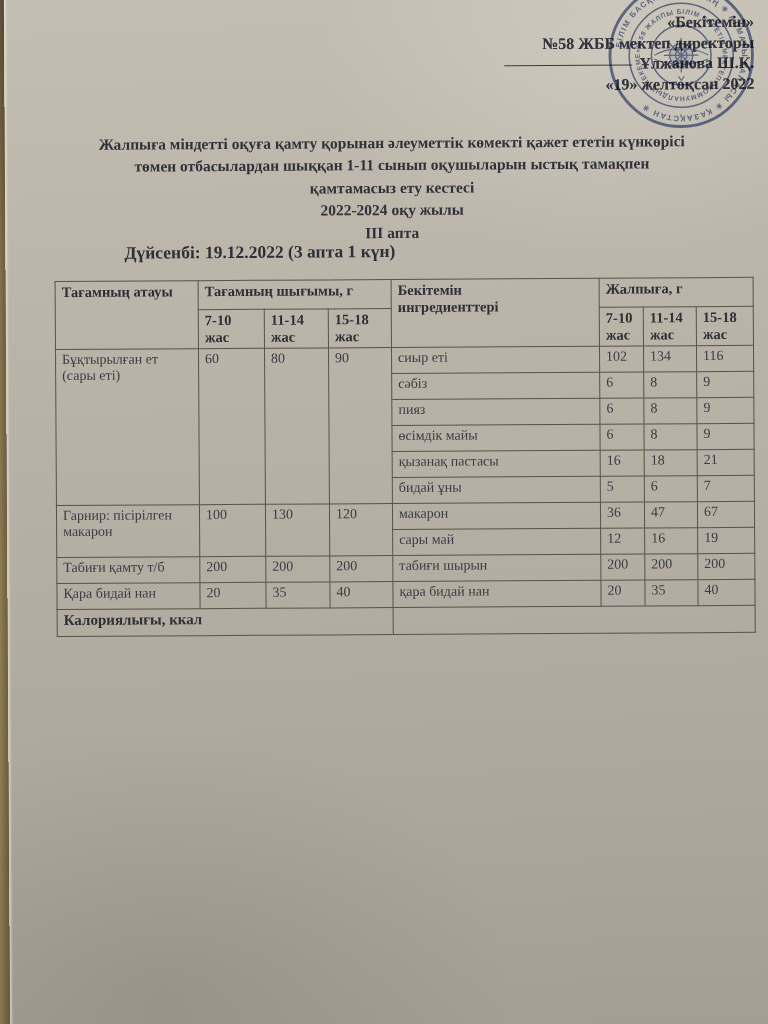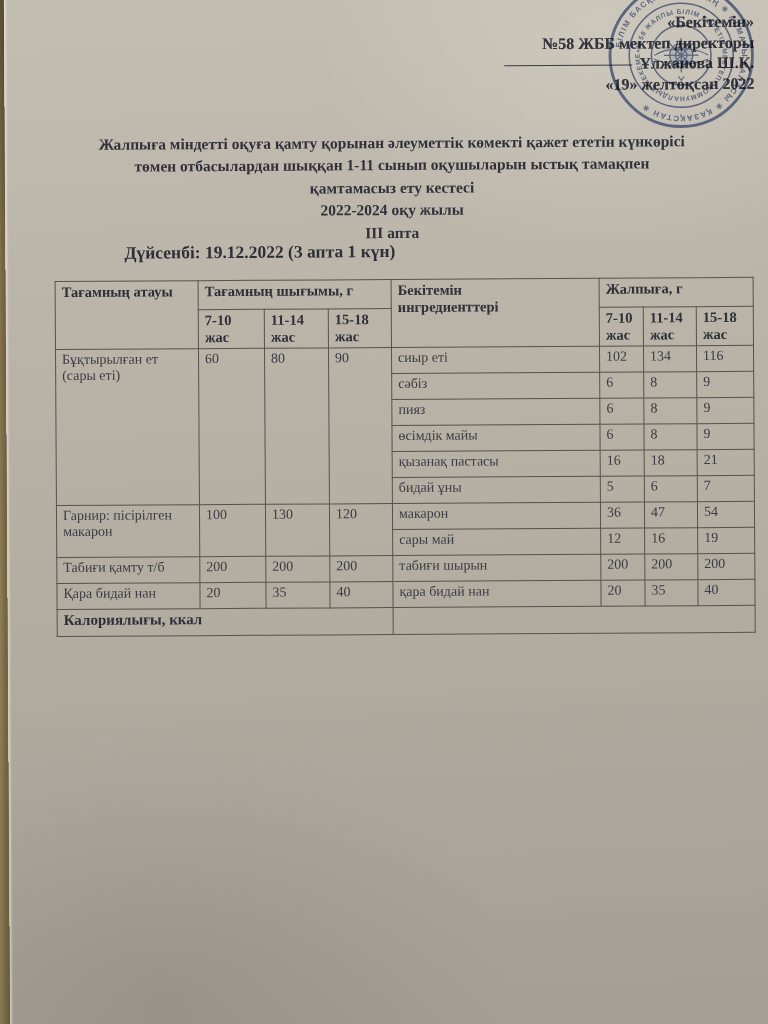--- a/index.html
+++ b/index.html
@@ -205,21 +205,21 @@
           <td>7</td>
         </tr>
         <tr>
           <td rowspan="2">Гарнир: пісірілген макарон</td>
           <td rowspan="2">100</td>
           <td rowspan="2">130</td>
           <td rowspan="2">120</td>
           <td>макарон</td>
           <td>36</td>
           <td>47</td>
-          <td>54</td>
+          <td>67</td>
         </tr>
         <tr>
           <td>сары май</td>
           <td>12</td>
           <td>16</td>
           <td>19</td>
         </tr>
         <tr>
           <td>Табиғи қамту т/б</td>
           <td>200</td>

